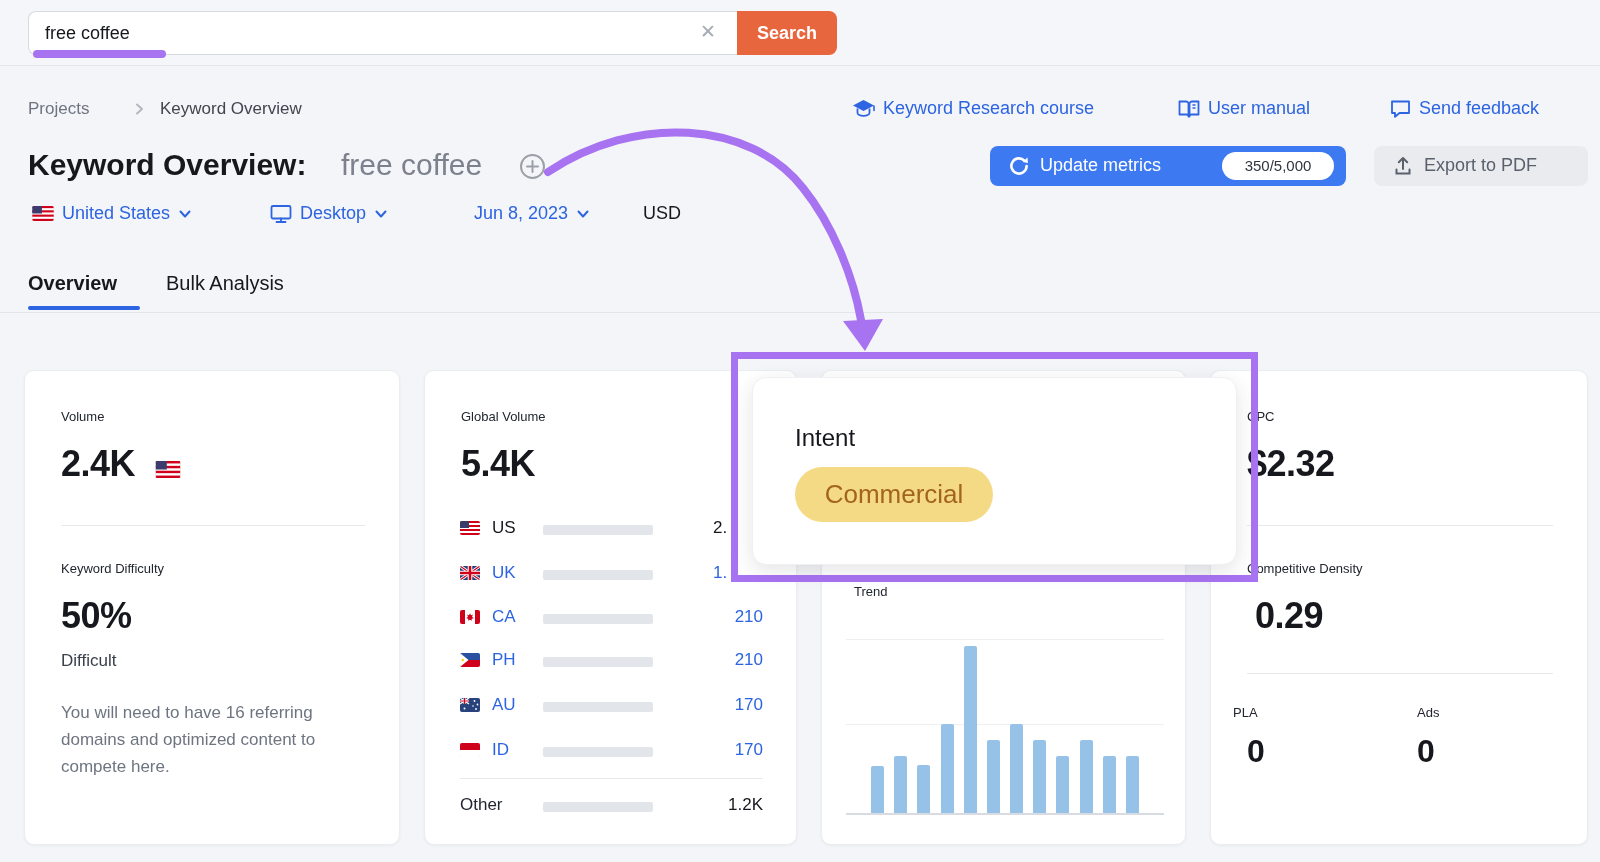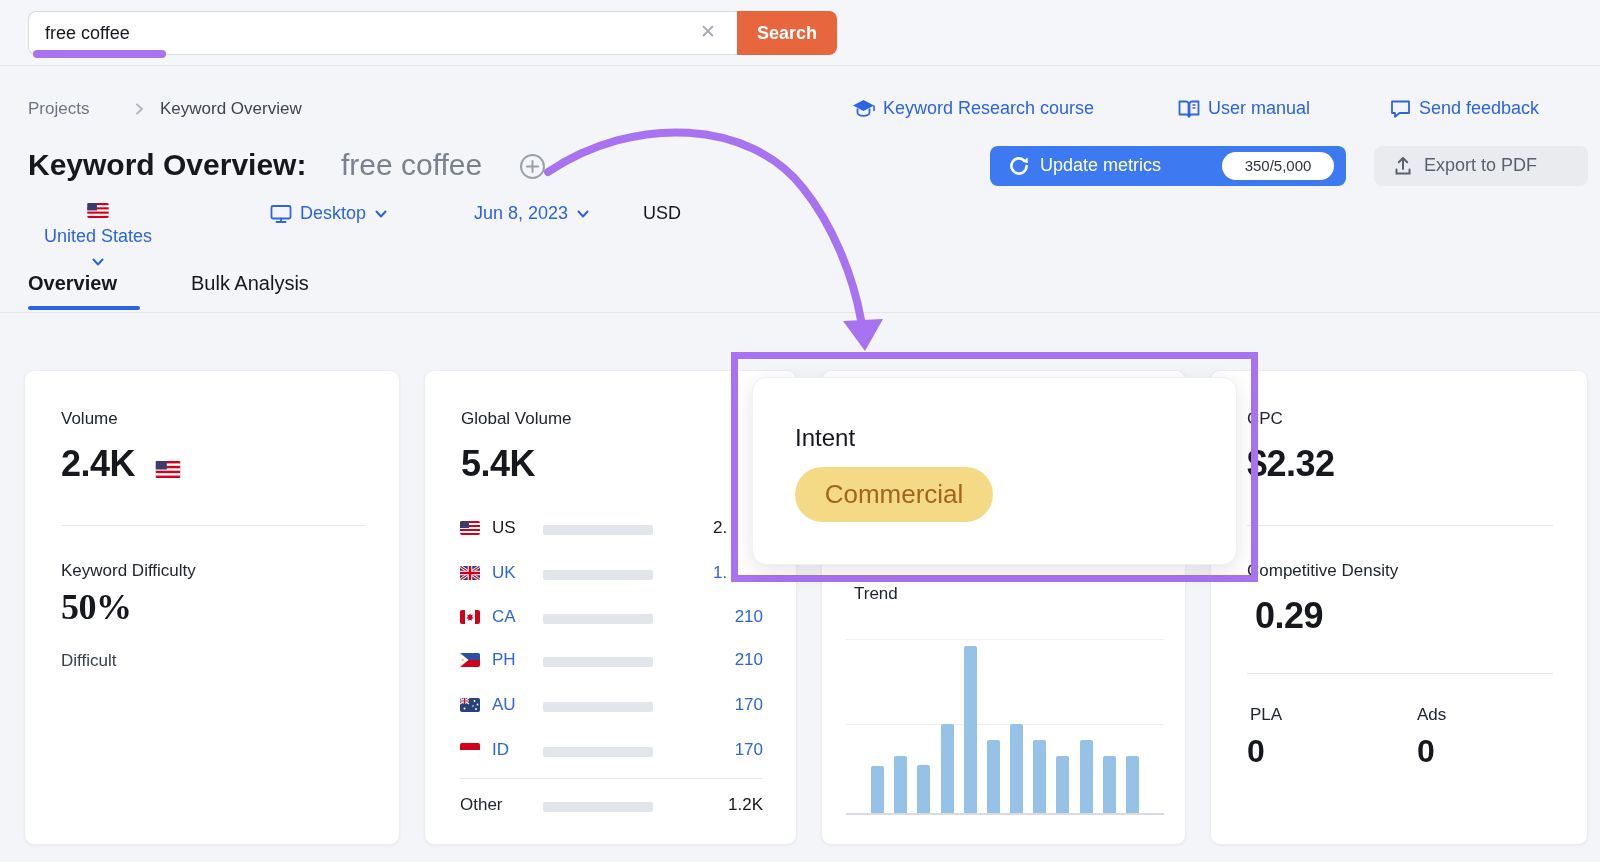--- a/index.html
+++ b/index.html
@@ -32,21 +32,21 @@
   .filter { position:absolute; top:203px; display:flex; align-items:center; gap:8px; color:#2c64e2; font-size:18px; cursor:pointer; }
   .filter-static { position:absolute; top:203px; font-size:18px; color:#16181d; }
 
   
   .tab { position:absolute; top:272px; font-size:20px; color:#16181d; cursor:pointer; }
   .tab-underline { position:absolute; left:28px; top:306px; width:112px; height:4px; background:#2c64e2; border-radius:2px; }
   .tabs-divider { position:absolute; left:0; top:312px; width:1600px; height:1px; background:#e3e5e9; }
 
   
   .card { position:absolute; top:370px; height:475px; background:#fff; border:1px solid #ecedf1; border-radius:10px; box-shadow:0 1px 3px rgba(30,34,40,.05); }
-  .card-title { font-size:17px; color:#22262e; }
+  .card-title { font-size:13px; color:#22262e; }
   .big-num { font-size:36px; font-weight:bold; color:#16181d; letter-spacing:-0.5px; }
   .divider { position:absolute; height:1px; background:#e6e8ec; }
   .flag { border-radius:2px; box-shadow:inset 0 0 0 .5px rgba(0,0,0,.18); flex:none; }
 
   
   .gv-row { position:absolute; left:460px; width:303px; height:28px; }
   .gv-row .flag { position:absolute; left:0; top:5px; }
   .gv-code { position:absolute; left:32px; top:2px; font-size:17px; color:#2c64e2; cursor:pointer; }
   .gv-code.primary { color:#16181d; }
   .gv-bar { position:absolute; left:83px; top:9px; width:110px; height:10px; background:#e2e5ea; border-radius:2px; overflow:hidden; }
@@ -142,21 +142,21 @@
 <div class="btn-export">
   <span class="abs" style="left:18px; top:9px;">
     <svg width="22" height="22" viewBox="0 0 22 22">
         <path d="M11 14V3.5M6.8 7.2 11 3l4.2 4.2" stroke="#5a616c" stroke-width="2" fill="none" stroke-linecap="round" stroke-linejoin="round"></path>
         <path d="M4.5 14.5v4h13v-4" stroke="#5a616c" stroke-width="2" fill="none" stroke-linecap="round"></path>
       </svg>
   </span>
   <span class="lbl">Export to PDF</span>
 </div>
 
-<div class="filter" style="left:44px;flex-direction:column;">
+<div class="filter" style="left:32px;">
   <svg class="flag" width="22" height="15" viewBox="0 0 20 14">
       <rect width="20" height="14" fill="#fff"></rect>
       <g fill="#D0021B">
         <rect width="20" height="2"></rect>
         <rect y="4" width="20" height="2"></rect>
         <rect y="8" width="20" height="2"></rect>
         <rect y="12" width="20" height="2"></rect>
       </g>
       <rect width="9" height="7" fill="#3C3B6E"></rect>
     </svg>
@@ -177,42 +177,43 @@
 </div>
 <div class="filter" style="left:452px;margin-left:22px;">
   <span>Jun 8, 2023</span>
   <svg width="14" height="14" viewBox="0 0 14 14">
       <path d="M2.5 4.5 7 9.5l4.5-5" stroke="#2c64e2" stroke-width="2" fill="none" stroke-linecap="round" stroke-linejoin="round"></path>
     </svg>
 </div>
 <span class="filter-static" style="left:643px;">USD</span>
 
 <span class="tab" style="left:28px; font-weight:600;">Overview</span>
-<span class="tab" style="left:166px;margin-left:25px;">Bulk Analysis</span>
+<span class="tab" style="left:166px;">Bulk Analysis</span>
 <div class="tabs-divider"></div>
 <div class="tab-underline"></div>
 
 <div class="card" style="left:24px; width:376px;">
   <div class="card-title abs" style="left:36px; top:38px;">Volume</div>
   <div class="big-num abs" style="left:36px; top:72px;">2.4K</div>
   <svg class="flag abs" style="left:130px; top:90px;" width="26" height="17" viewBox="0 0 20 14">
       <rect width="20" height="14" fill="#fff"></rect>
       <g fill="#D0021B">
         <rect width="20" height="2"></rect>
         <rect y="4" width="20" height="2"></rect>
         <rect y="8" width="20" height="2"></rect>
         <rect y="12" width="20" height="2"></rect>
       </g>
       <rect width="9" height="7" fill="#3C3B6E"></rect>
     </svg>
   <div class="divider" style="left:36px; top:154px; width:304px;"></div>
   <div class="card-title abs" style="left:36px; top:190px;">Keyword Difficulty</div>
-  <div class="big-num abs" style="left:36px; top:215px;font-family:Liberation Serif, serif;">50%</div>
+  <div class="big-num abs" style="left:36px; top:224px;">50%</div>
   <div class="abs" style="left:36px; top:280px; font-size:17px; color:#3a404c;">Difficult</div>
 
+  <div class="abs" style="left:36px; top:328px; width:302px; font-size:17px; line-height:27px; color:#6e7580;">You will need to have 16 referring domains and optimized content to compete here.</div>
 </div>
 
 <div class="card" style="left:424px; width:373px;">
   <div class="card-title abs" style="left:36px; top:38px;">Global Volume</div>
   <div class="big-num abs" style="left:36px; top:72px;">5.4K</div>
 </div>
 
 <div class="gv-row" style="top:516px;">
   <svg class="flag" width="20" height="14" viewBox="0 0 20 14">
       <rect width="20" height="14" fill="#fff"></rect>
@@ -319,21 +320,21 @@
   </div>
 </div>
 
 <div class="card" style="left:1210px; width:378px;">
   <div class="card-title abs" style="left:36px; top:38px;">CPC</div>
   <div class="big-num abs" style="left:36px; top:72px;">$2.32</div>
   <div class="divider" style="left:36px; top:154px; width:306px;"></div>
   <div class="card-title abs" style="left:36px; top:190px;">Competitive Density</div>
   <div class="big-num abs" style="left:44px; top:224px;">0.29</div>
   <div class="divider" style="left:36px; top:302px; width:306px;"></div>
-  <div class="card-title abs" style="left:39px; top:334px;">PLA</div>
+  <div class="card-title abs" style="left:22px; top:334px;">PLA</div>
   <div class="abs" style="left:36px; top:362px; font-size:32px; font-weight:bold;">0</div>
   <div class="card-title abs" style="left:206px; top:334px;">Ads</div>
   <div class="abs" style="left:206px; top:362px; font-size:32px; font-weight:bold;">0</div>
 </div>
 
 <div class="intent-frame"></div>
 <div class="intent-card">
   <div class="intent-title">Intent</div>
   <div class="intent-badge">Commercial</div>
 </div>

